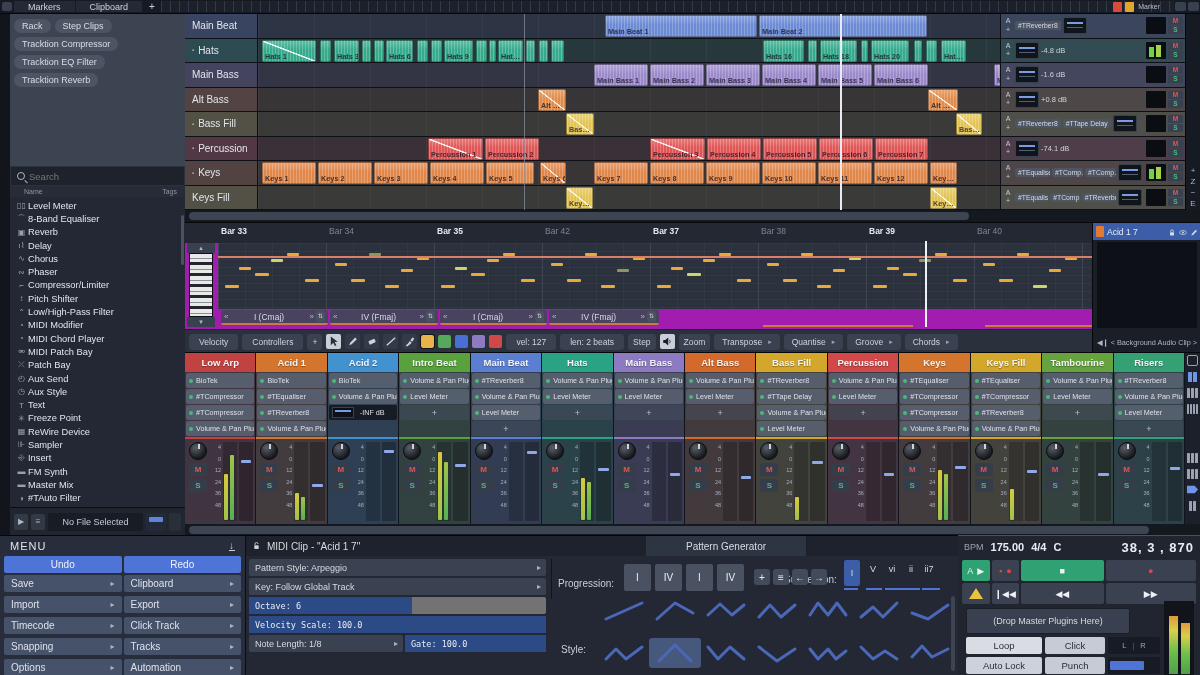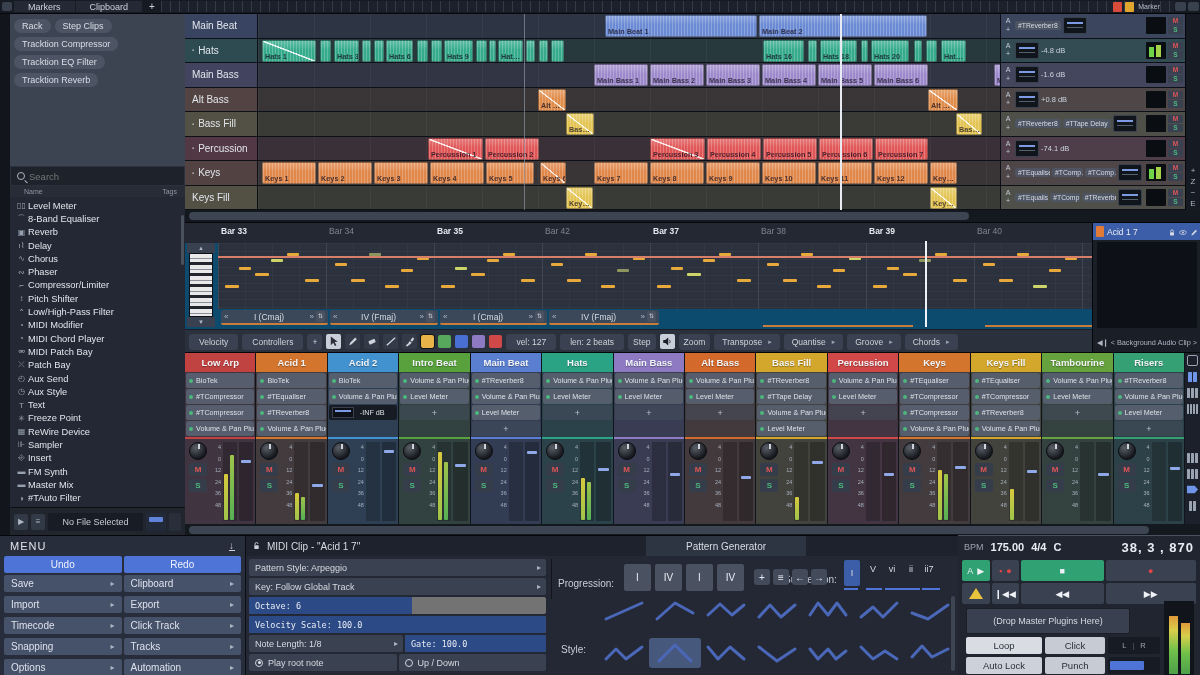--- a/index.html
+++ b/index.html
@@ -58,21 +58,21 @@
   .rt-meter{width:20px;height:17px;background:#0a0d12;border-radius:1px;flex:none;position:relative;}
   .rt-meter.green::before{content:"";position:absolute;left:3px;bottom:2px;width:5px;height:10px;background:#6fd34a;}
   .rt-meter.green::after{content:"";position:absolute;left:10px;bottom:2px;width:5px;height:12px;background:#a4d34a;}
   .rt-ms{width:15px;flex:none;display:flex;flex-direction:column;gap:1px;}
   .rt-ms div{height:8px;background:#394150;border-radius:1px;font-size:6.5px;font-weight:bold;text-align:center;line-height:8px;}
   .rt-ms .m{color:#e05555;}.rt-ms .s{color:#4db87e;}
   #arr-right{left:1185px;top:14px;width:15px;height:196px;background:#161a22;border-left:1px solid #05070a;display:flex;flex-direction:column;justify-content:flex-end;align-items:center;color:#aeb6c2;font-size:8px;gap:2px;padding-bottom:2px;}
   #hscroll1{left:185px;top:210px;width:1015px;height:12px;background:#14181f;}
   #hscroll1 .thumb{position:absolute;left:4px;top:2px;width:780px;height:8px;background:#3d4552;border-radius:4px;}
   
-  #midi{left:185px;top:222px;width:1015px;height:130px;background:#0c4a6e;border-top:1px solid #05070a;}
+  #midi{left:185px;top:222px;width:1015px;height:130px;background:#a21caf;border-top:1px solid #05070a;}
   #midi-ruler{position:absolute;left:0;top:0;width:907px;height:20px;background:#232833;}
   .bar-label{position:absolute;top:3px;font-size:8.5px;}
   #midi-grid{position:absolute;left:33px;top:20px;width:874px;height:66px;background:#2b313d;
     background-image:repeating-linear-gradient(90deg,rgba(255,255,255,.07) 0 1px,transparent 1px 108px),repeating-linear-gradient(90deg,rgba(255,255,255,.03) 0 1px,transparent 1px 27px),repeating-linear-gradient(180deg,rgba(255,255,255,.03) 0 1px,transparent 1px 8px);}
   #salmon{position:absolute;left:33px;top:33px;width:874px;height:2px;background:#d87f6a;}
   .note{position:absolute;height:2.5px;border-radius:1px;}
   #kbd{position:absolute;left:2px;top:20px;width:28px;height:84px;}
   .kbd-btn{position:absolute;left:0;width:28px;height:10px;background:#394150;color:#aeb6c2;font-size:6px;text-align:center;line-height:10px;}
   #kbd-keys{position:absolute;left:2px;top:10px;width:24px;height:64px;background:repeating-linear-gradient(180deg,#e9e9e9 0 4px,#8a8f98 4px 4.7px,#e9e9e9 4.7px 8px,#23262c 8px 11px);border:1px solid #0d1016;}
   #chord-row{position:absolute;left:0;top:86px;width:907px;height:17px;}
@@ -1510,30 +1510,20 @@
       <div class="pg-row">
         <div class="pg-ctl" style="flex: 1.1 1 0%;">
           <span>Note Length: 1/8</span>
           <i>▸</i>
         </div>
         <div class="pg-ctl pg-val">
           <div class="pg-fill" style="width: 100%;"></div>
           <span>Gate: 100.0</span>
         </div>
       </div>
-      <div class="pg-row">
-        <div class="pg-radio">
-          <span class="rdot on"></span>
-          <span>Play root note</span>
-        </div>
-        <div class="pg-radio">
-          <span class="rdot"></span>
-          <span>Up / Down</span>
-        </div>
-      </div>
     </div>
   <div id="pg-sep"></div>
   <div id="pg-prog-label">Progression:</div>
   <div id="pg-sugg-label">Suggestion:</div>
   <div id="pg-style-label">Style:</div>
   <div id="pg-dyn">
       <div class="prog-step" style="left: 378px;">I</div>
       <div class="prog-step" style="left: 409px;">IV</div>
       <div class="prog-step" style="left: 440px;">I</div>
       <div class="prog-step" style="left: 471px;">IV</div>

